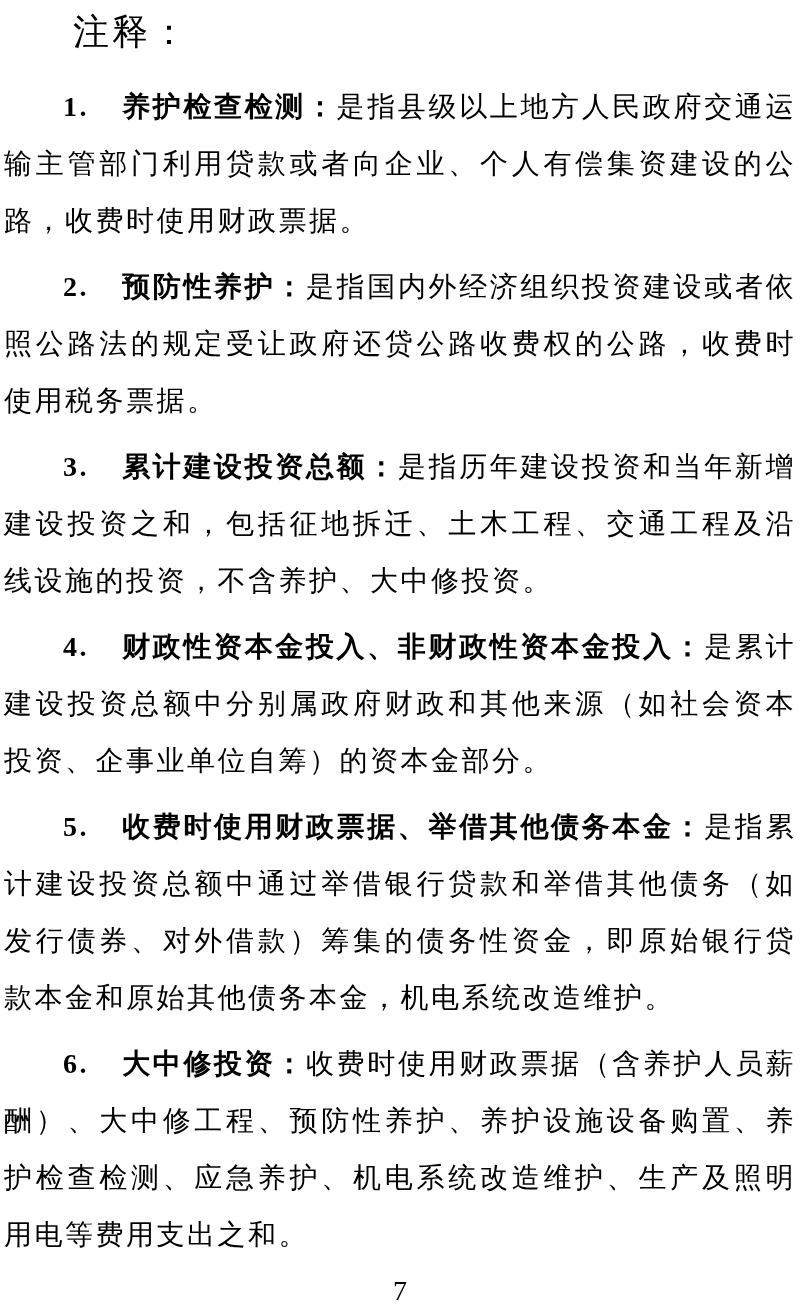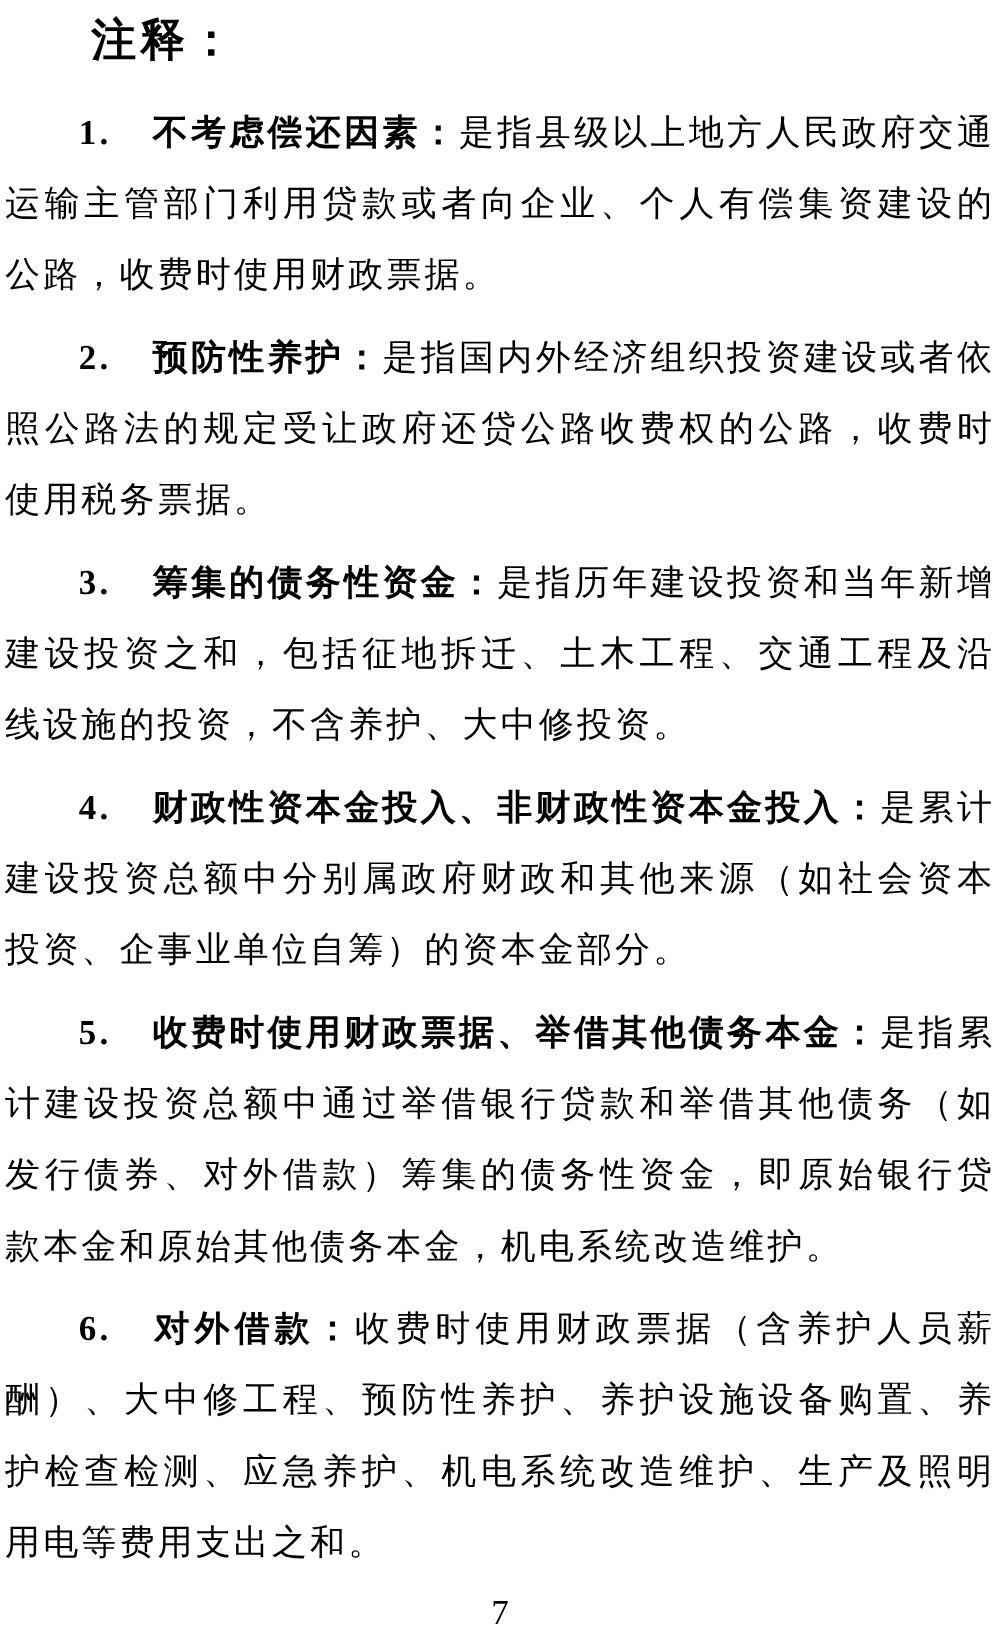--- a/index.html
+++ b/index.html
@@ -17,21 +17,21 @@
   .doc {
     box-sizing: border-box;
     width: 800px;
     height: 1316px;
     padding: 2px 4px 0 4px;
     display: flex;
     flex-direction: column;
   }
   .title {
     font-family: "Liberation Sans", "DejaVu Sans", sans-serif;
-    font-weight: 700;
+    font-weight: 400;
     font-size: 36px;
     line-height: 48px;
     letter-spacing: 3px;
     margin: 6px 0 22px 69px;
   }
   p.note {
     font-size: 28px;
     line-height: 57px;
     letter-spacing: 2.5px;
     text-align: justify;
@@ -54,27 +54,27 @@
     letter-spacing: 0;
   }
 </style>
 </head>
 <body>
 
 <div class="doc">
 
   <h1 class="title">注释：</h1>
 
-  <p class="note"><span class="num">1.</span><span class="term">不考虑偿还因素：</span><span class="def">是指县级以上地方人民政府交通运输主管部门利用贷款或者向企业、个人有偿集资建设的公路，收费时使用财政票据。</span></p>
+  <p class="note"><span class="num">1.</span><span class="term">养护检查检测：</span><span class="def">是指县级以上地方人民政府交通运输主管部门利用贷款或者向企业、个人有偿集资建设的公路，收费时使用财政票据。</span></p>
 
   <p class="note"><span class="num">2.</span><span class="term">预防性养护：</span><span class="def">是指国内外经济组织投资建设或者依照公路法的规定受让政府还贷公路收费权的公路，收费时使用税务票据。</span></p>
 
-  <p class="note"><span class="num">3.</span><span class="term">筹集的债务性资金：</span><span class="def">是指历年建设投资和当年新增建设投资之和，包括征地拆迁、土木工程、交通工程及沿线设施的投资，不含养护、大中修投资。</span></p>
+  <p class="note"><span class="num">3.</span><span class="term">累计建设投资总额：</span><span class="def">是指历年建设投资和当年新增建设投资之和，包括征地拆迁、土木工程、交通工程及沿线设施的投资，不含养护、大中修投资。</span></p>
 
   <p class="note"><span class="num">4.</span><span class="term">财政性资本金投入、非财政性资本金投入：</span><span class="def">是累计建设投资总额中分别属政府财政和其他来源（如社会资本投资、企事业单位自筹）的资本金部分。</span></p>
 
   <p class="note"><span class="num">5.</span><span class="term">收费时使用财政票据、举借其他债务本金：</span><span class="def">是指累计建设投资总额中通过举借银行贷款和举借其他债务（如发行债券、对外借款）筹集的债务性资金，即原始银行贷款本金和原始其他债务本金，机电系统改造维护。</span></p>
 
-  <p class="note"><span class="num">6.</span><span class="term">对外借款：</span><span class="def">收费时使用财政票据（含养护人员薪酬）、大中修工程、预防性养护、养护设施设备购置、养护检查检测、应急养护、机电系统改造维护、生产及照明用电等费用支出之和。</span></p>
+  <p class="note"><span class="num">6.</span><span class="term">大中修投资：</span><span class="def">收费时使用财政票据（含养护人员薪酬）、大中修工程、预防性养护、养护设施设备购置、养护检查检测、应急养护、机电系统改造维护、生产及照明用电等费用支出之和。</span></p>
 
   <div class="page-num">7</div>
 
 </div>
 
 </body></html>

